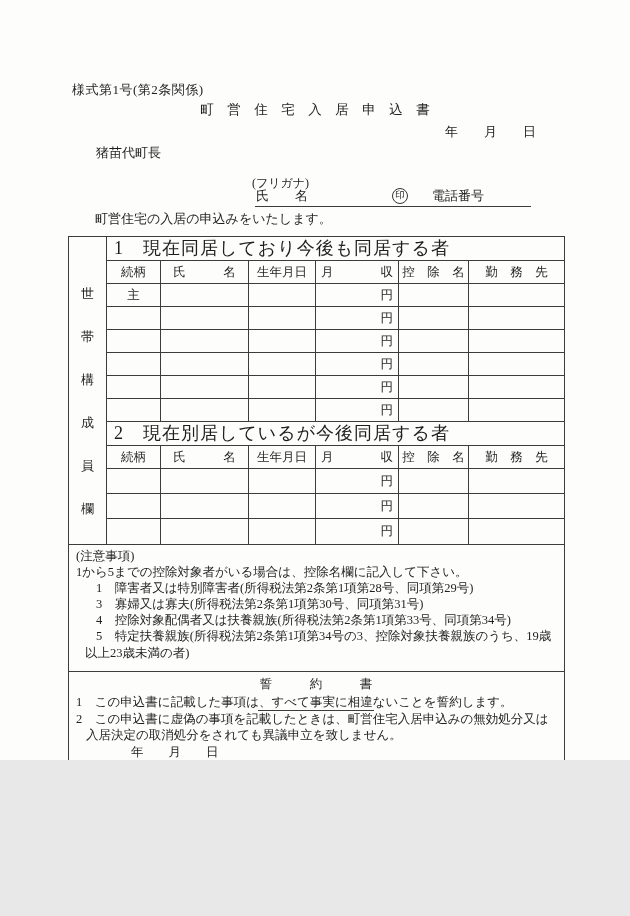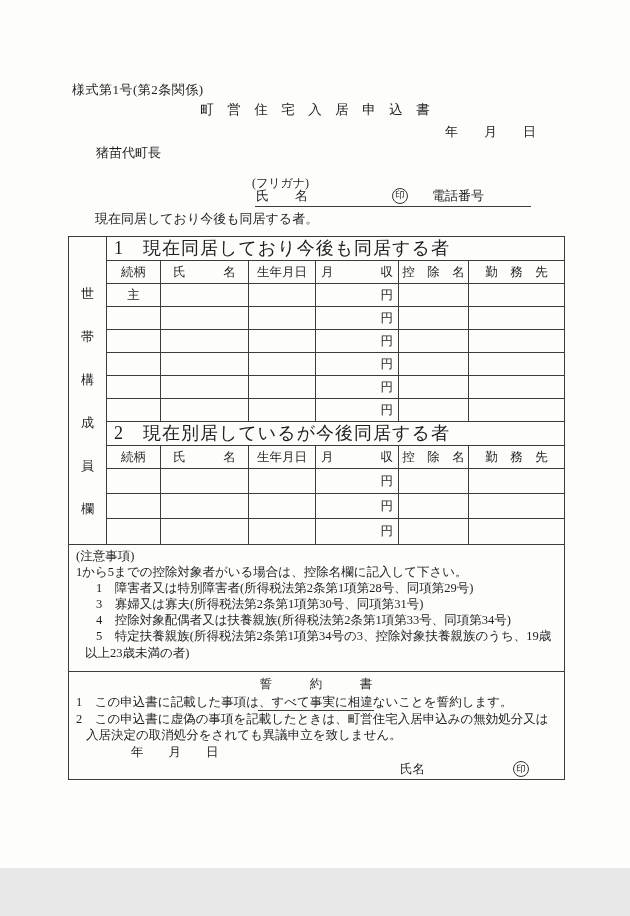--- a/index.html
+++ b/index.html
@@ -1,18 +1,18 @@
 <!DOCTYPE html>
 <html><head>
 <meta charset="utf-8">
 <style>
   * { margin:0; padding:0; box-sizing:border-box; }
   html,body { background:#e8e8e8; }
   .page {
-    position:relative; width:630px; height:868px; margin:0 auto;
+    position:relative; width:630px; height:760px; margin:0 auto;
     background:#fdfdfc; color:#1e1e1e;
     font-family:"Liberation Serif","DejaVu Serif",serif;
     font-size:13px; overflow:hidden;
   }
   .abs { position:absolute; }
   .form-number { left:72px; top:81px; letter-spacing:.5px; }
   .doc-title { left:0; top:101px; width:100%; text-align:center; font-size:13.5px; }
   .date-top { top:123px; right:94px; }
   .addressee { left:96px; top:144px; }
   .u-row { border-bottom:1px solid #3c3c3c; }
@@ -76,21 +76,21 @@
   <div class="abs doc-title">町　営　住　宅　入　居　申　込　書</div>
   <div class="abs date-top">年　　月　　日</div>
   <div class="abs addressee">猪苗代町長</div>
 
   <div class="abs furigana">(フリガナ)</div>
   <div class="abs u-row name-row">
     <span>氏　　名</span>
     <span class="seal">印</span>
     <span class="phone">電話番号</span>
   </div>
-  <div class="abs declaration">現在同居しており今後も同居する者。</div>
+  <div class="abs declaration">町営住宅の入居の申込みをいたします。</div>
 
   <div class="abs main-box">
 
     <div class="table-area">
       <div class="side-col">
         <span>世</span>
         <span>帯</span>
         <span>構</span>
         <span>成</span>
         <span>員</span>

